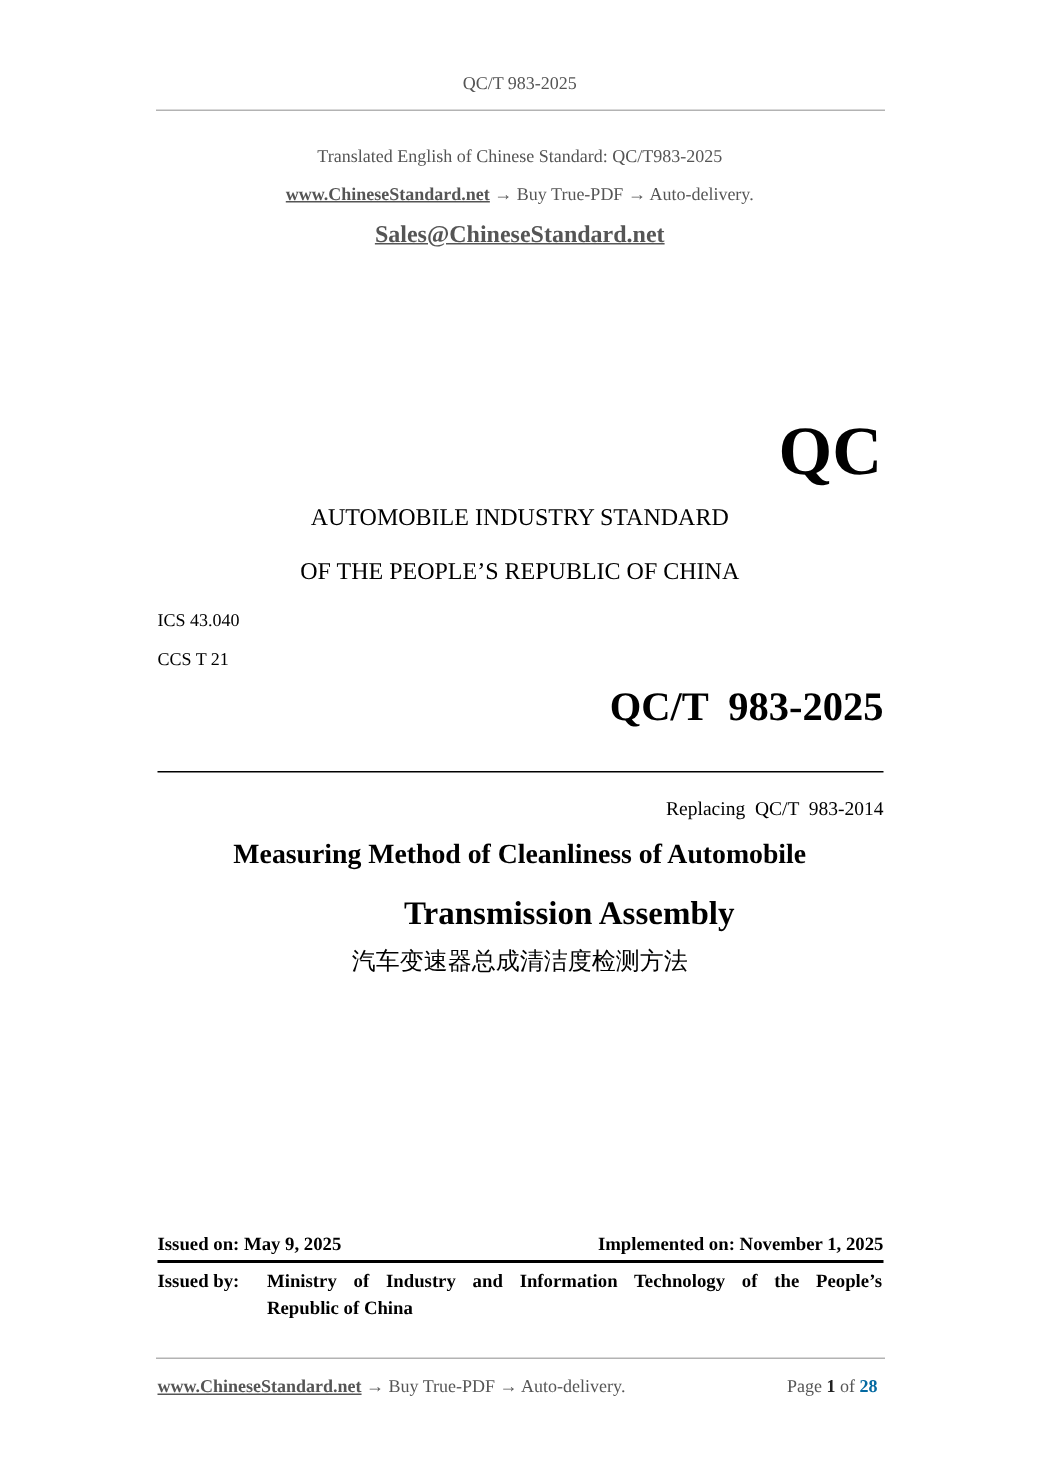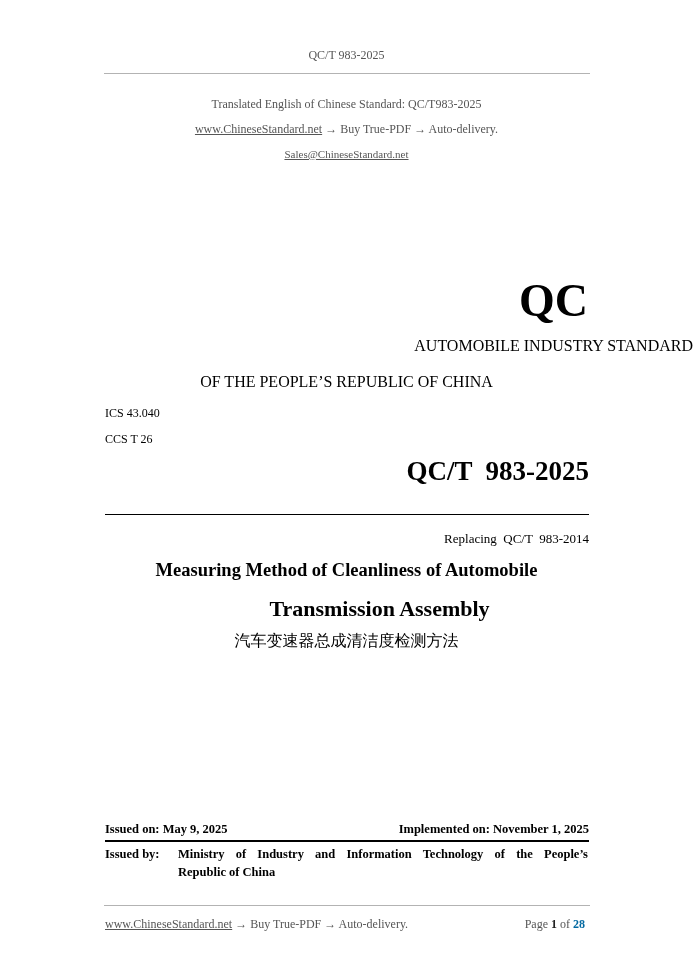--- a/index.html
+++ b/index.html
@@ -1,45 +1,45 @@
 <!DOCTYPE html>
 <html><head>
   <meta charset="utf-8">
   <style>
     html, body { margin: 0; padding: 0; background: #ffffff; }
     body { width: 693px; height: 980px; position: relative; overflow: hidden; font-family: "Liberation Serif", serif; color: #000; }
     .abs { position: absolute; }
     .gray { color: #555555; }
     .center { left: 0; width: 693px; text-align: center; }
-    a, .link { color: #555555; text-decoration: underline; }
+    a, .link { color: #555555; text-decoration: underline; font-weight: bold; }
     .hr-gray { position: absolute; height: 1px; background: #b3b3b3; }
     .hr-black { position: absolute; background: #000; }
     .bold { font-weight: bold; }
   </style>
 </head>
 <body>
 
 <div class="abs center gray" style="top:48px; font-size:12px;">QC/T 983-2025</div>
 <div class="hr-gray" style="left:104px; top:73px; width:486px;"></div>
 
 <div class="abs center gray" style="top:97px; font-size:12px;">Translated English of Chinese Standard: QC/T983-2025</div>
 <div class="abs center gray" style="top:122px; font-size:12px;">
   <span class="link">www.ChineseStandard.net</span><span> → Buy True-PDF → Auto-delivery.</span>
 </div>
-<div class="abs center gray" style="top:148px; font-size:11px;">
+<div class="abs center gray" style="top:148px; font-size:16px;">
   <span class="link">Sales@ChineseStandard.net</span>
 </div>
 
 <div class="abs bold" style="right:105px; top:276px; font-size:46px; line-height:50px;">QC</div>
 
-<div class="abs center" style="top:337px; font-size:16px;text-align:right;">AUTOMOBILE INDUSTRY STANDARD</div>
+<div class="abs center" style="top:337px; font-size:16px;">AUTOMOBILE INDUSTRY STANDARD</div>
 <div class="abs center" style="top:373px; font-size:16px;">OF THE PEOPLE’S REPUBLIC OF CHINA</div>
 
 <div class="abs" style="left:105px; top:406px; font-size:12px;text-align:right;">ICS 43.040</div>
-<div class="abs" style="left:105px; top:432px; font-size:12px;">CCS T 26</div>
+<div class="abs" style="left:105px; top:432px; font-size:12px;">CCS T 21</div>
 
 <div class="abs bold" style="right:104px; top:455px; font-size:27px; line-height:32px; white-space:pre;">QC/T  983-2025</div>
 <div class="abs" style="right:104px; top:491px; font-size:13px; white-space:pre;margin-top:40px;">Replacing  QC/T  983-2014</div>
 <div class="hr-black" style="left:105px; top:514px; width:484px; height:1px;"></div>
 
 <div class="abs center bold" style="top:560px; font-size:18.5px;">Measuring Method of Cleanliness of Automobile</div>
 <div class="abs center bold" style="top:596px; font-size:22px;margin-left:33px;">Transmission Assembly</div>
 <div class="abs center" style="top:631px; font-size:16px; font-family:'DejaVu Sans', sans-serif;">汽车变速器总成清洁度检测方法</div>
 
 <div class="abs bold" style="left:105px; top:822px; font-size:12.5px;">Issued on: May 9, 2025</div>

